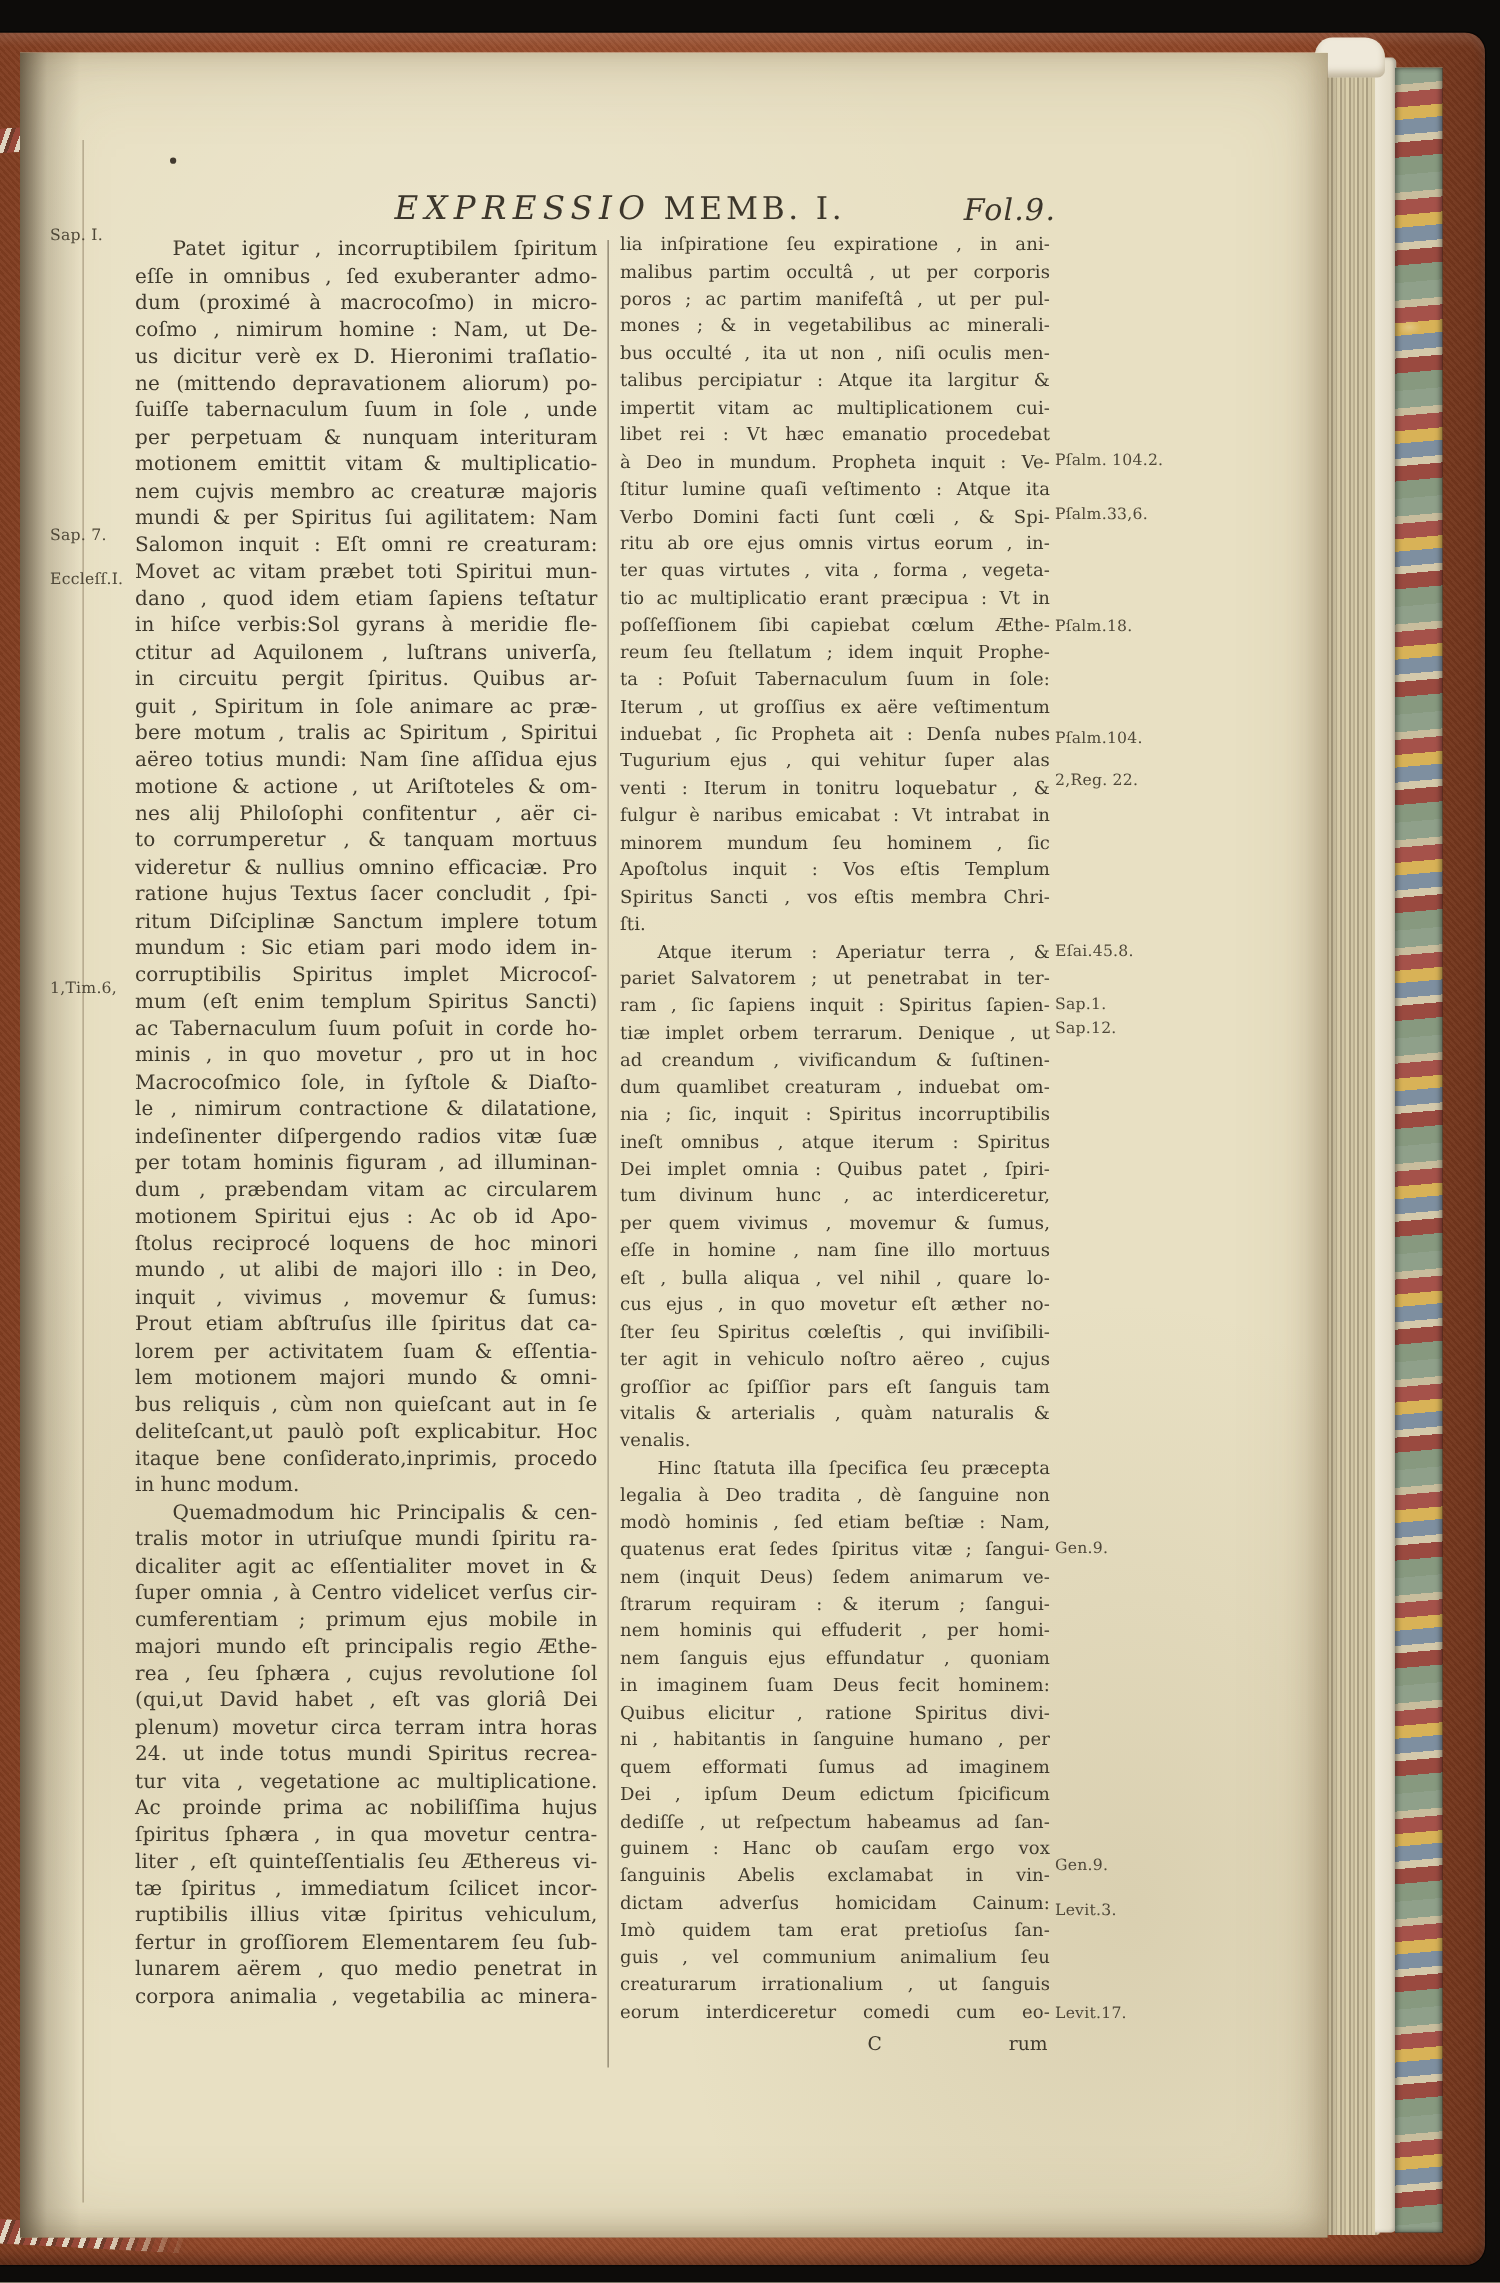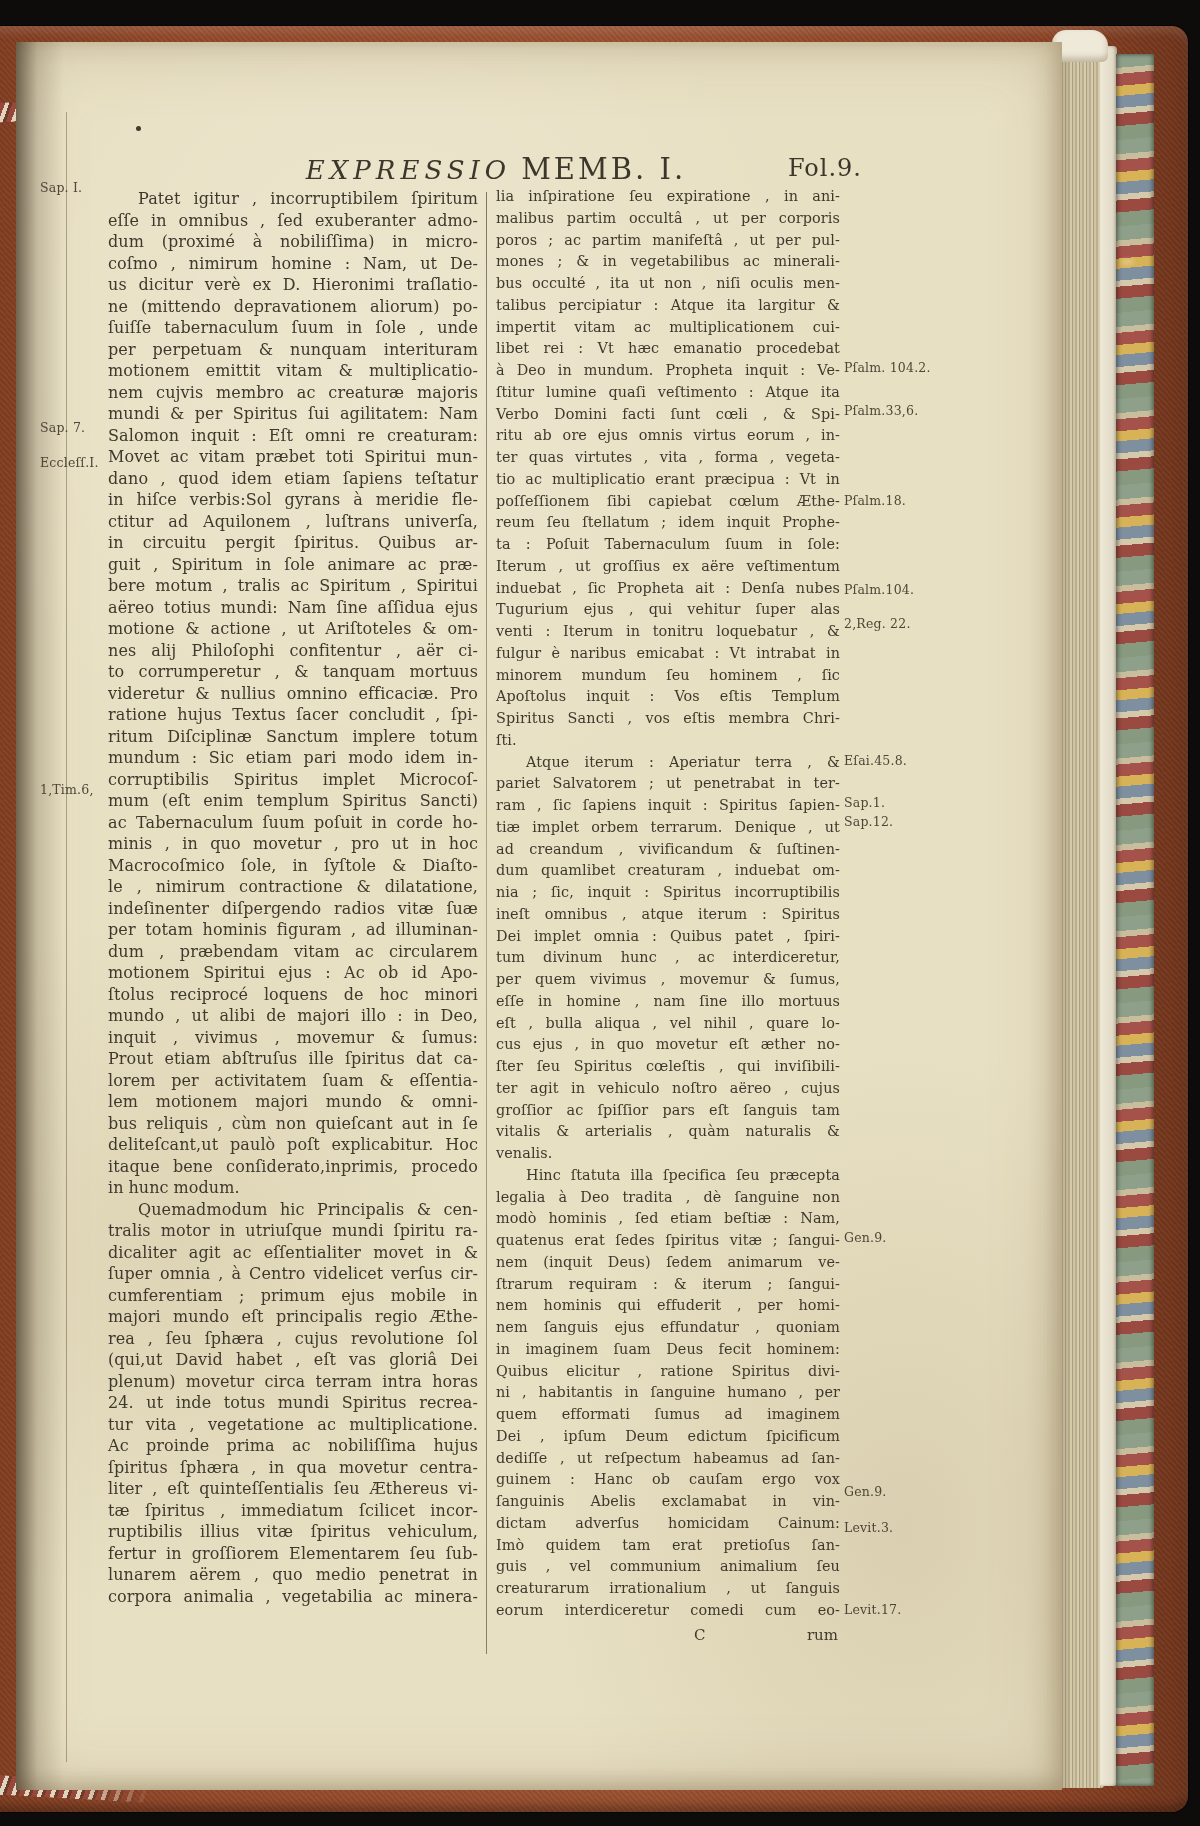--- a/index.html
+++ b/index.html
@@ -78,23 +78,23 @@
   .ink-dot{
     position:absolute;left:120px;top:84px;width:5px;height:5px;border-radius:50%;
     background:rgba(35,28,20,.85);
   }
   
   .header{
     position:absolute;left:240px;top:110px;width:480px;text-align:center;
     color:#3c362b;white-space:nowrap;
   }
   .title-main{font-style:italic;font-size:26px;letter-spacing:5px;}
-  .title-sub{font-size:29px;letter-spacing:3px;margin-left:10px;}
+  .title-sub{font-size:25px;letter-spacing:3px;margin-left:10px;}
   .folio{
-    position:absolute;left:772px;top:112px;font-size:24px;
+    position:absolute;left:755px;top:112px;font-style:italic;font-size:24px;
     color:#3c362b;letter-spacing:1px;
   }
   
   .col{position:absolute;color:#3f392d;}
   .col-left{left:92px;top:146px;width:370px;font-size:16px;}
   .col-right{left:480px;top:144px;width:344px;font-size:14.4px;}
   .tline{
     text-align:justify;text-align-last:justify;
     word-spacing:-0.4px;letter-spacing:0.1px;
   }
@@ -140,21 +140,21 @@
   <div class="header">
     <span class="title-main">EXPRESSIO</span><span class="title-sub">MEMB. I.</span>
   </div>
   <div class="folio">Fol.9.</div>
 
   <div class="rule"></div>
 
   <div class="col col-left" id="col-left">
       <div class="tline indent">Patet igitur , incorruptibilem ſpiritum</div>
       <div class="tline">eſſe in omnibus , ſed exuberanter admo-</div>
-      <div class="tline">dum (proximé à nobiliſſima) in micro-</div>
+      <div class="tline">dum (proximé à macrocoſmo) in micro-</div>
       <div class="tline">coſmo , nimirum homine : Nam, ut De-</div>
       <div class="tline">us dicitur verè ex D. Hieronimi traſlatio-</div>
       <div class="tline">ne (mittendo depravationem aliorum) po-</div>
       <div class="tline">ſuiſſe tabernaculum ſuum in ſole , unde</div>
       <div class="tline">per perpetuam &amp; nunquam interituram</div>
       <div class="tline">motionem emittit vitam &amp; multiplicatio-</div>
       <div class="tline">nem cujvis membro ac creaturæ majoris</div>
       <div class="tline">mundi &amp; per Spiritus ſui agilitatem: Nam</div>
       <div class="tline">Salomon inquit : Eſt omni re creaturam:</div>
       <div class="tline">Movet ac vitam præbet toti Spiritui mun-</div>

